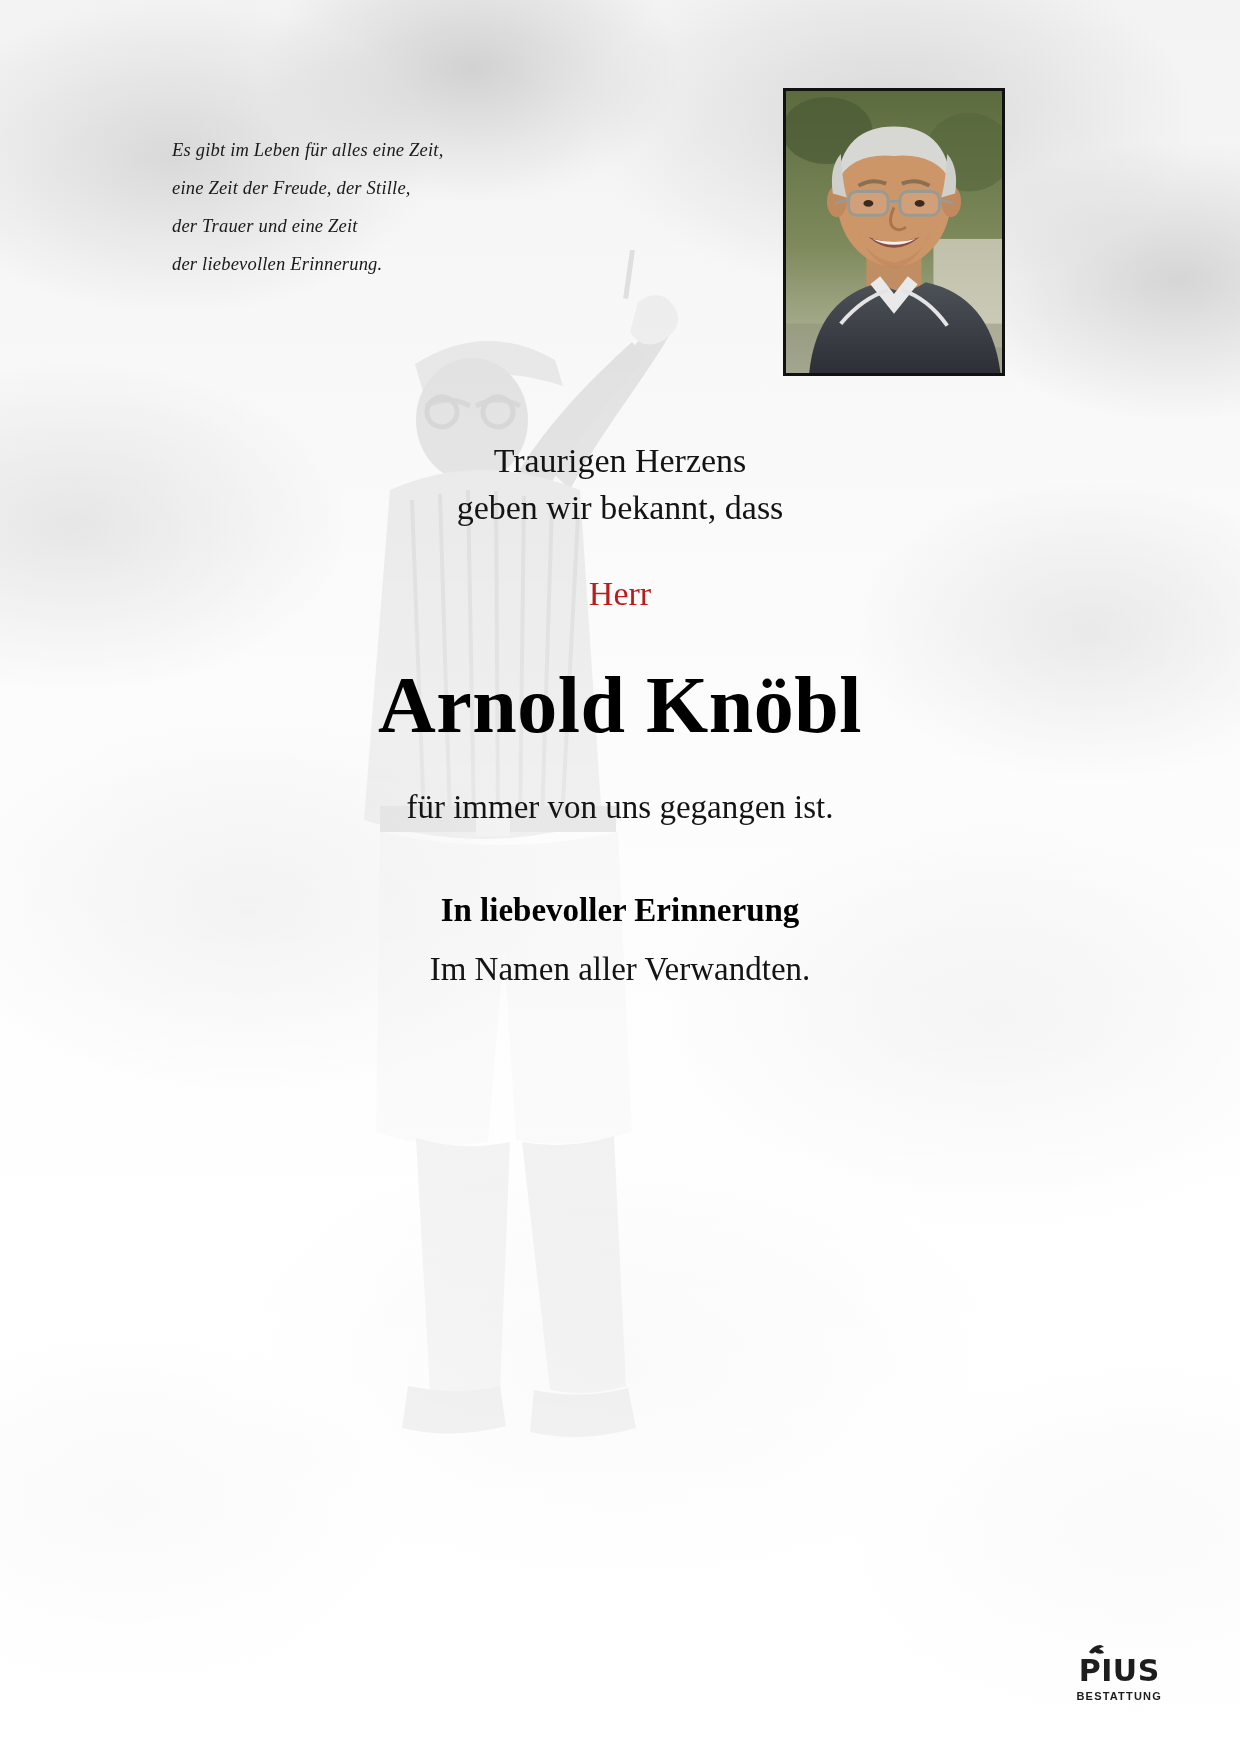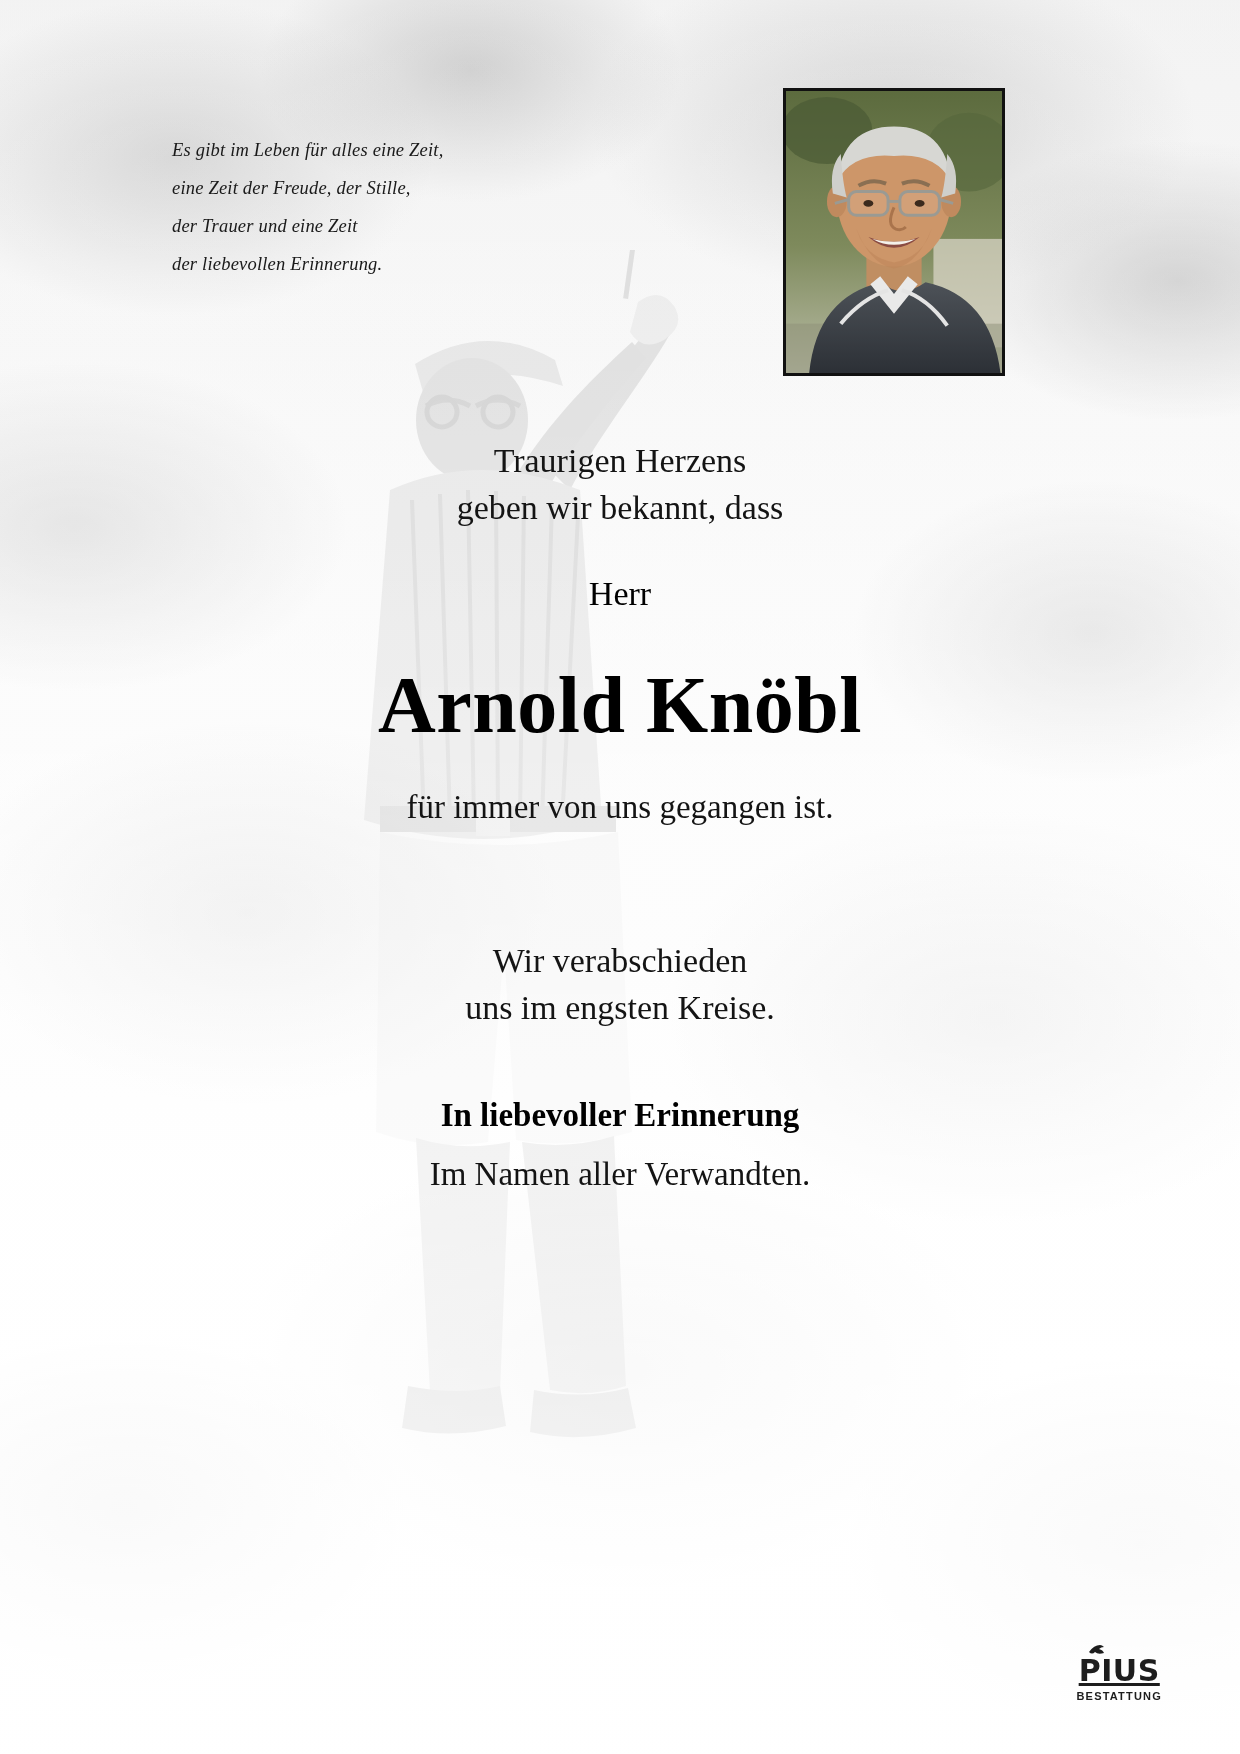--- a/index.html
+++ b/index.html
@@ -93,21 +93,21 @@
     text-align: center;
   }
   .intro {
     font-size: 34px;
     line-height: 1.37;
     color: #141414;
   }
   .salutation {
     margin-top: 44px;
     font-size: 34px;
-    color: #000000;
+    color: #b91c1c;
   }
   .name {
     margin-top: 48px;
     font-size: 80px;
     font-weight: 700;
     letter-spacing: 0.5px;
     color: #000;
     line-height: 1.1;
   }
   .gone {
@@ -147,21 +147,20 @@
     color: #1d1d1d;
   }
   .logo-word {
     font-family: "DejaVu Sans", sans-serif;
     font-size: 30px;
     font-weight: 700;
     letter-spacing: 0.5px;
     line-height: 1;
     position: relative;
     display: inline-block;
-    text-decoration: underline;
   }
   .logo-sub {
     font-family: Liberation Sans, sans-serif;
     font-size: 11px;
     font-weight: 700;
     letter-spacing: 1.2px;
     margin-top: 4px;
   }
   .logo-bird {
     position: absolute;
@@ -290,24 +289,20 @@
   </div>
 
   <div class="main">
     <div class="intro">
       <div>Traurigen Herzens</div>
       <div>geben wir bekannt, dass</div>
     </div>
     <div class="salutation">Herr</div>
     <div class="name">Arnold Knöbl</div>
     <div class="gone">für immer von uns gegangen ist.</div>
-    <div class="farewell">
-      <div>Wir verabschieden</div>
-      <div>uns im engsten Kreise.</div>
-    </div>
     <div class="memory">In liebevoller Erinnerung</div>
     <div class="onbehalf">Im Namen aller Verwandten.</div>
   </div>
 
   <div class="logo">
     <div class="logo-word">PIUS</div>
     <span class="logo-bird">
       <svg viewBox="0 0 18 14" width="18" height="14" aria-hidden="true">
         <path d="M1 9 q5 -7 11 -7 q2 0 4 2 q-3 0 -5 2 q4 1 5 4 q-6 2 -9 -1 q-3 3 -6 0 Z" fill="#1d1d1d"></path>
       </svg>

